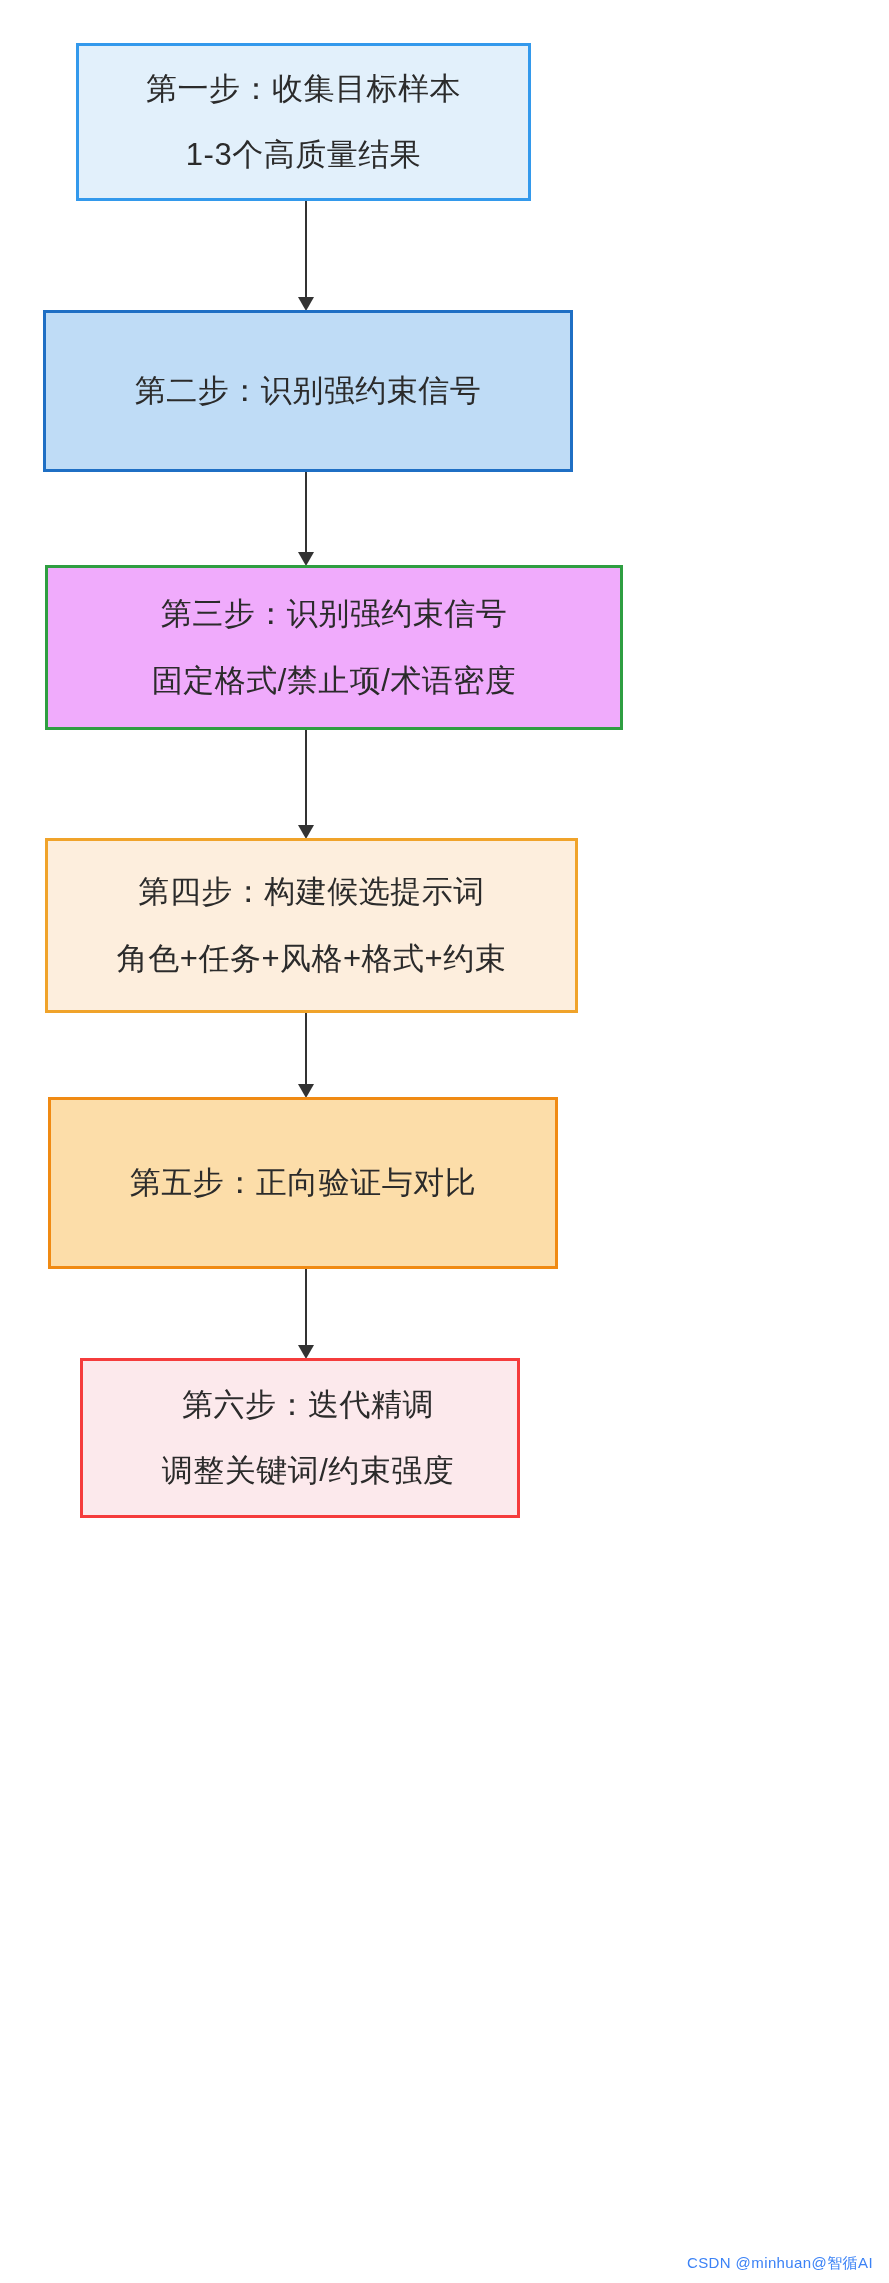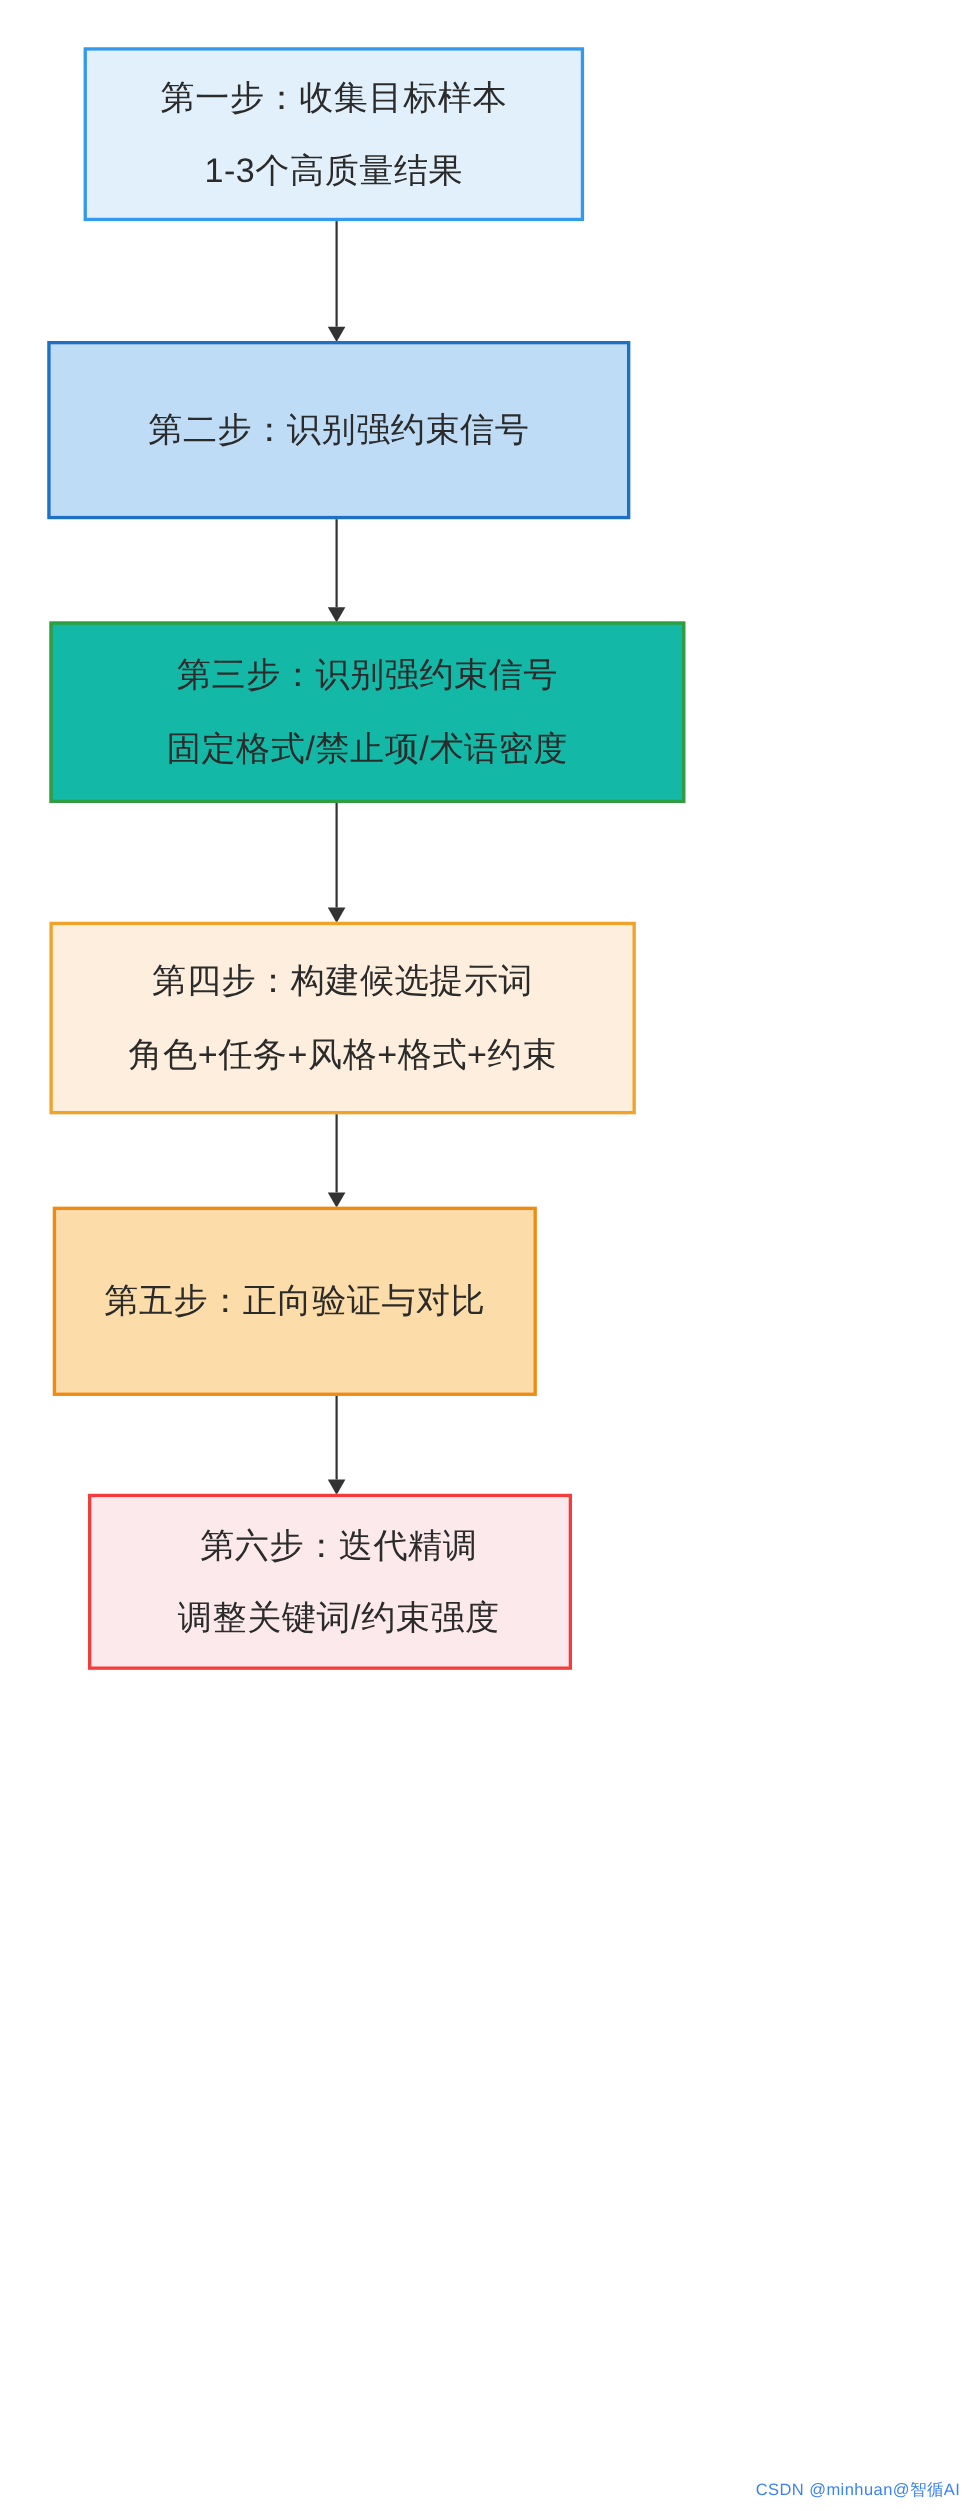--- a/index.html
+++ b/index.html
@@ -59,21 +59,21 @@
     left: 45px;  top: 565px; width: 578px; height: 165px;
     background: #c7e7c4;
     border: 3px solid #2f9e41;
   }
   #node-4 {
     left: 45px;  top: 838px; width: 533px; height: 175px;
     background: #fdeedd;
     border: 3px solid #f0a32a;
   }
   #node-5 {
-    left: 48px;  top: 1097px; width: 440px; height: 172px;
+    left: 48px;  top: 1097px; width: 510px; height: 172px;
     background: #fcdda9;
     border: 3px solid #f08a13;
   }
   #node-6 {
     left: 80px;  top: 1358px; width: 440px; height: 160px;
     background: #fce9ec;
     border: 3px solid #f53c3c;
   }
 
   
@@ -147,21 +147,21 @@
 
   <div class="node" id="node-2" style="background: rgb(191, 220, 246); border-color: rgb(31, 111, 196);">
     <span class="line1">第二步：识别强约束信号</span>
   </div>
 
   <div class="arrow" id="arrow-2">
     <div class="shaft" style="background: rgb(51, 51, 51);"></div>
     <div class="head" style="border-top-color: rgb(51, 51, 51);"></div>
   </div>
 
-  <div class="node" id="node-3" style="background: #14b8a6; border-color: rgb(47, 158, 65);">
+  <div class="node" id="node-3" style="background: #f0abfc; border-color: rgb(47, 158, 65);">
     <span class="line1">第三步：识别强约束信号</span>
     <span class="line2">固定格式/禁止项/术语密度</span>
   </div>
 
   <div class="arrow" id="arrow-3">
     <div class="shaft" style="background: rgb(51, 51, 51);"></div>
     <div class="head" style="border-top-color: rgb(51, 51, 51);"></div>
   </div>
 
   <div class="node" id="node-4" style="background: rgb(253, 238, 221); border-color: rgb(240, 163, 42); text-align: right;">

